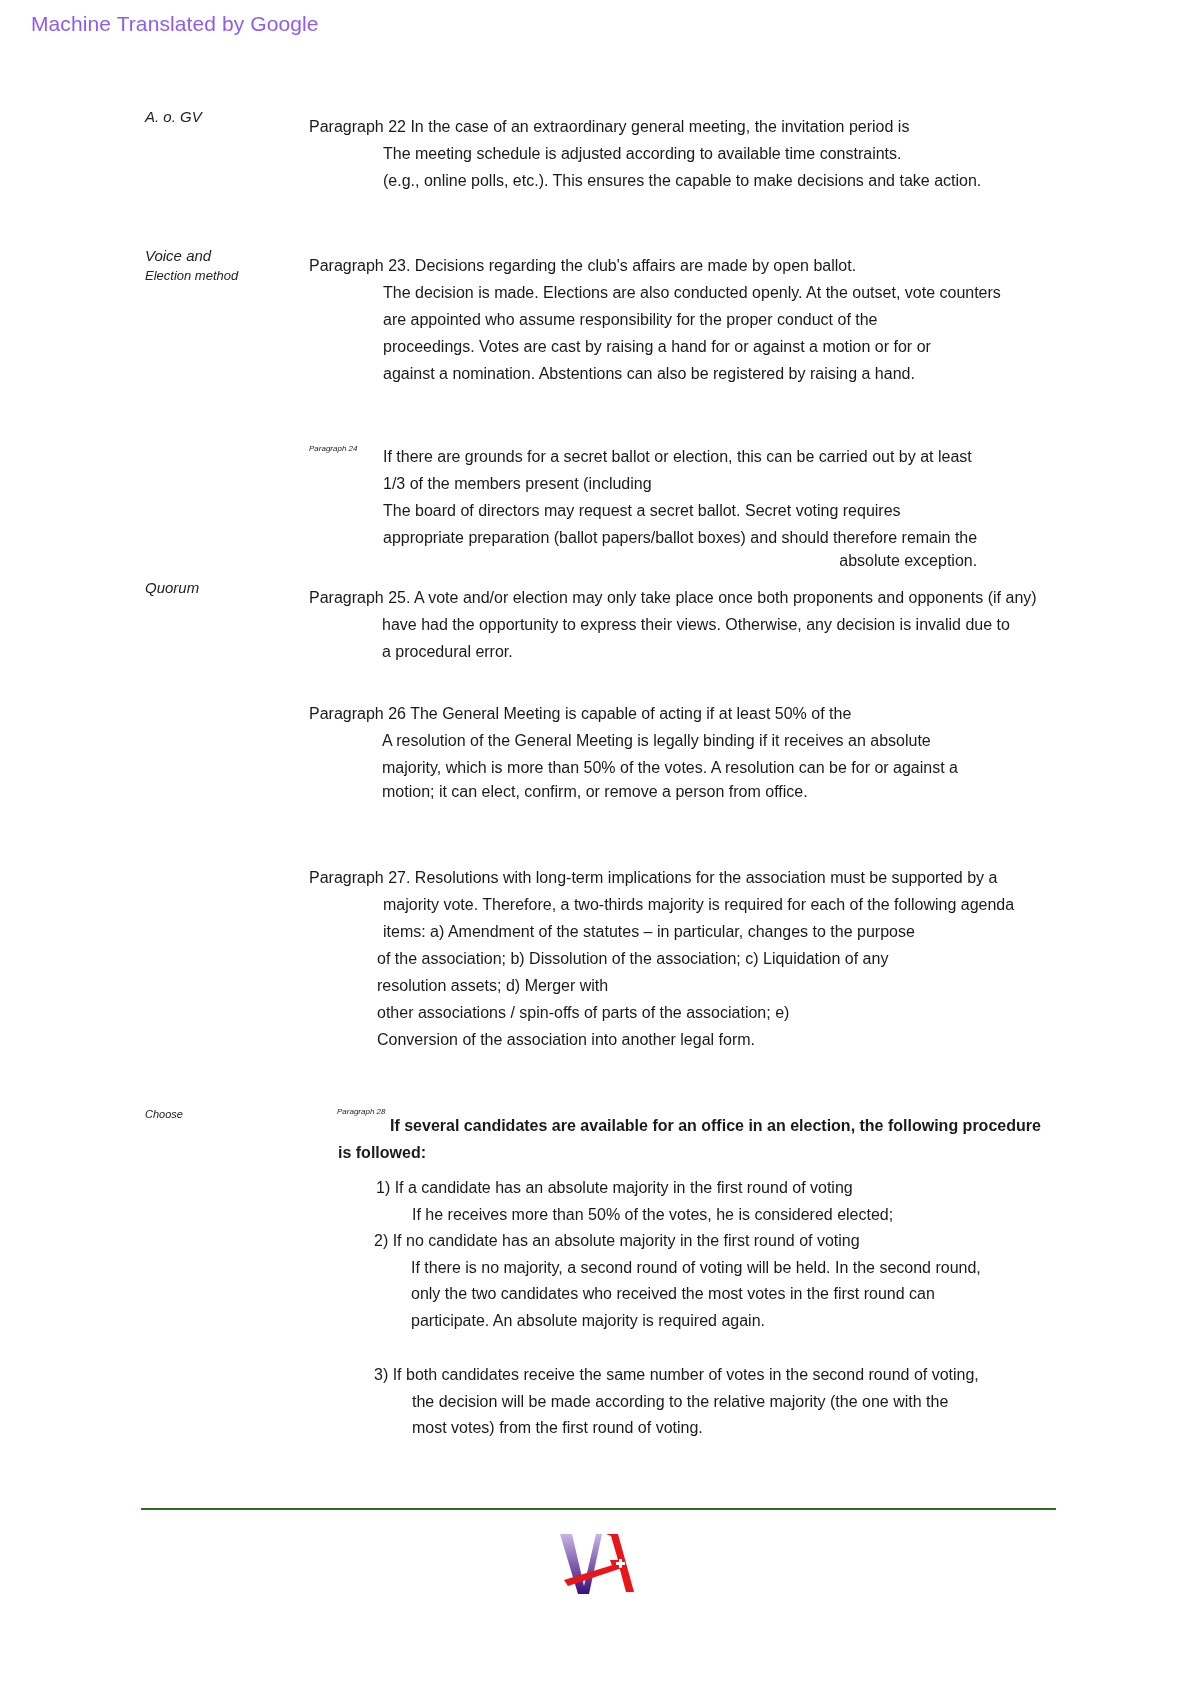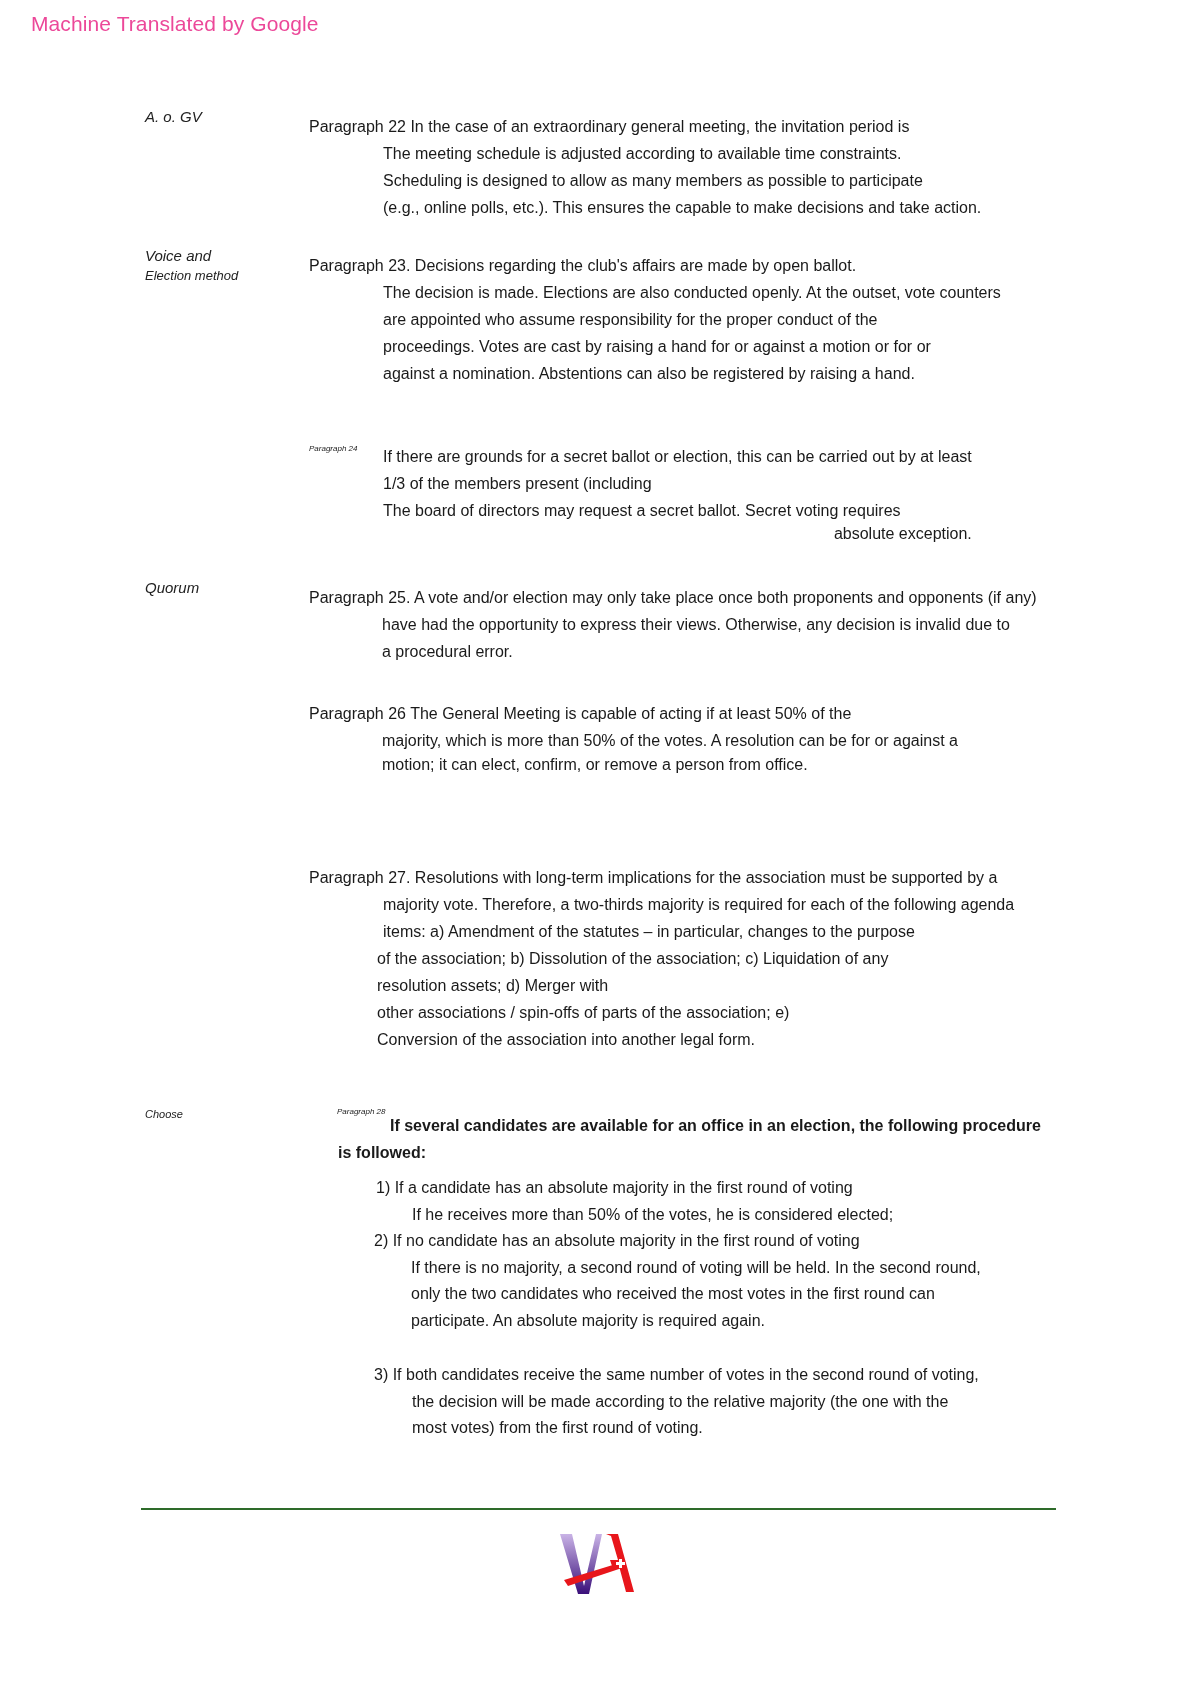--- a/index.html
+++ b/index.html
@@ -2,21 +2,21 @@
 <html><head>
   <meta charset="utf-8">
   <style>
     html, body { margin: 0; padding: 0; background: #ffffff; }
     body {
       width: 1190px; height: 1682px; position: relative; overflow: hidden;
       font-family: "Liberation Sans", sans-serif; color: #1a1a1a;
     }
     .mt-header {
       position: absolute; left: 31px; top: 12px;
-      font-size: 21px; color: #ec4899; letter-spacing: 0.1px;
+      font-size: 21px; color: #8b5cf6; letter-spacing: 0.1px;
     }
     .side {
       position: absolute; left: 145px; font-style: italic; color: #222; font-size: 15px;
     }
     .side.small { font-size: 13px; }
     .side.tiny { font-size: 11px; }
     .para {
       position: absolute; font-size: 16px; color: #1a1a1a; line-height: 27px;
     }
     .para .line { display: block; white-space: nowrap; }
@@ -32,51 +32,52 @@
   </style>
 </head>
 <body>
 
 <div class="mt-header">Machine Translated by Google</div>
 
 <div class="side" style="top:108px;">A. o. GV</div>
 <div class="para" style="left:309px; top:113px;">
   <span class="line"><span class="lbl">Paragraph 22</span> <span>In the case of an extraordinary general meeting, the invitation period is</span></span>
   <span class="line" style="padding-left:74px;">The meeting schedule is adjusted according to available time constraints.</span>
-  <span class="line" style="padding-left:74px;">Scheduling is designed to allow as many members as possible to participate</span>
   <span class="line" style="padding-left:74px;">(e.g., online polls, etc.). This ensures the capable to make decisions and take action.</span>
 </div>
 
 <div class="side" style="top:247px;">Voice and</div>
 <div class="side small" style="top:268px;">Election method</div>
 <div class="para" style="left:309px; top:252px;">
   <span class="line"><span class="lbl">Paragraph 23.</span> <span>Decisions regarding the club's affairs are made by open ballot.</span></span>
   <span class="line" style="padding-left:74px;">The decision is made. Elections are also conducted openly. At the outset, vote counters</span>
   <span class="line" style="padding-left:74px;">are appointed who assume responsibility for the proper conduct of the</span>
   <span class="line" style="padding-left:74px;">proceedings. Votes are cast by raising a hand for or against a motion or for or</span>
   <span class="line" style="padding-left:74px;">against a nomination. Abstentions can also be registered by raising a hand.</span>
 </div>
 
 <div class="tiny-label" style="left:309px; top:444px;">Paragraph 24</div>
 <div class="para" style="left:383px; top:443px;">
   <span class="line">If there are grounds for a secret ballot or election, this can be carried out by at least</span>
   <span class="line">1/3 of the members present (including</span>
   <span class="line">The board of directors may request a secret ballot. Secret voting requires</span>
+  <span class="line">appropriate preparation (ballot papers/ballot boxes) and should therefore remain the</span>
   <span class="line" style="margin-top:-4px;text-align:right;">absolute exception.</span>
 </div>
 
 <div class="side" style="top:579px;">Quorum</div>
 <div class="para" style="left:309px; top:584px;">
   <span class="line"><span class="lbl">Paragraph 25.</span> <span>A vote and/or election may only take place once both proponents and opponents (if any)</span></span>
   <span class="line" style="padding-left:73px;">have had the opportunity to express their views. Otherwise, any decision is invalid due to</span>
   <span class="line" style="padding-left:73px;">a procedural error.</span>
 </div>
 
 <div class="para" style="left:309px; top:700px;">
   <span class="line"><span class="lbl">Paragraph 26</span> <span>The General Meeting is capable of acting if at least 50% of the</span></span>
+  <span class="line" style="padding-left:73px;">A resolution of the General Meeting is legally binding if it receives an absolute</span>
   <span class="line" style="padding-left:73px;">majority, which is more than 50% of the votes. A resolution can be for or against a</span>
   <span class="line" style="padding-left:73px; margin-top:-3px;">motion; it can elect, confirm, or remove a person from office.</span>
 </div>
 
 <div class="para" style="left:309px; top:864px;">
   <span class="line"><span class="lbl">Paragraph 27.</span> <span>Resolutions with long-term implications for the association must be supported by a</span></span>
   <span class="line" style="padding-left:74px;">majority vote. Therefore, a two-thirds majority is required for each of the following agenda</span>
   <span class="line" style="padding-left:74px;">items: a) Amendment of the statutes – in particular, changes to the purpose</span>
   <span class="line" style="padding-left:68px;">of the association; b) Dissolution of the association; c) Liquidation of any</span>
   <span class="line" style="padding-left:68px;">resolution assets; d) Merger with</span>

